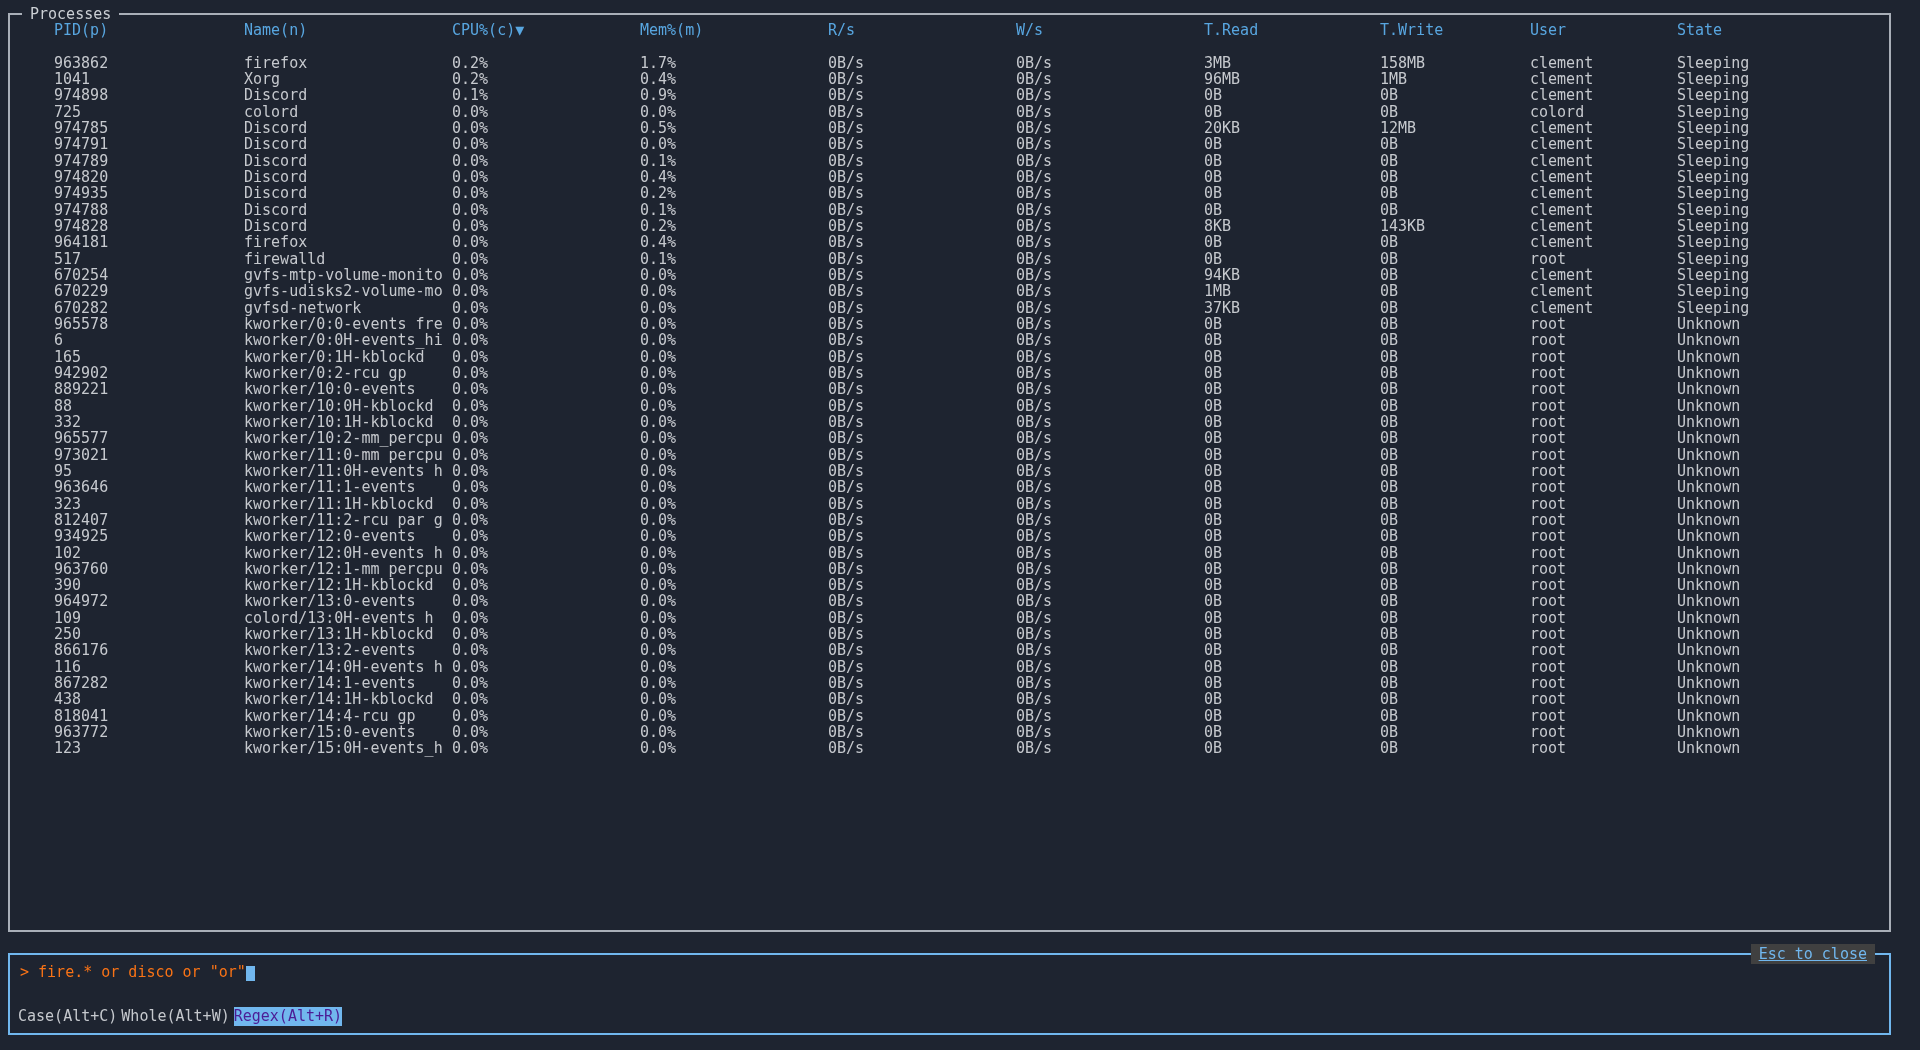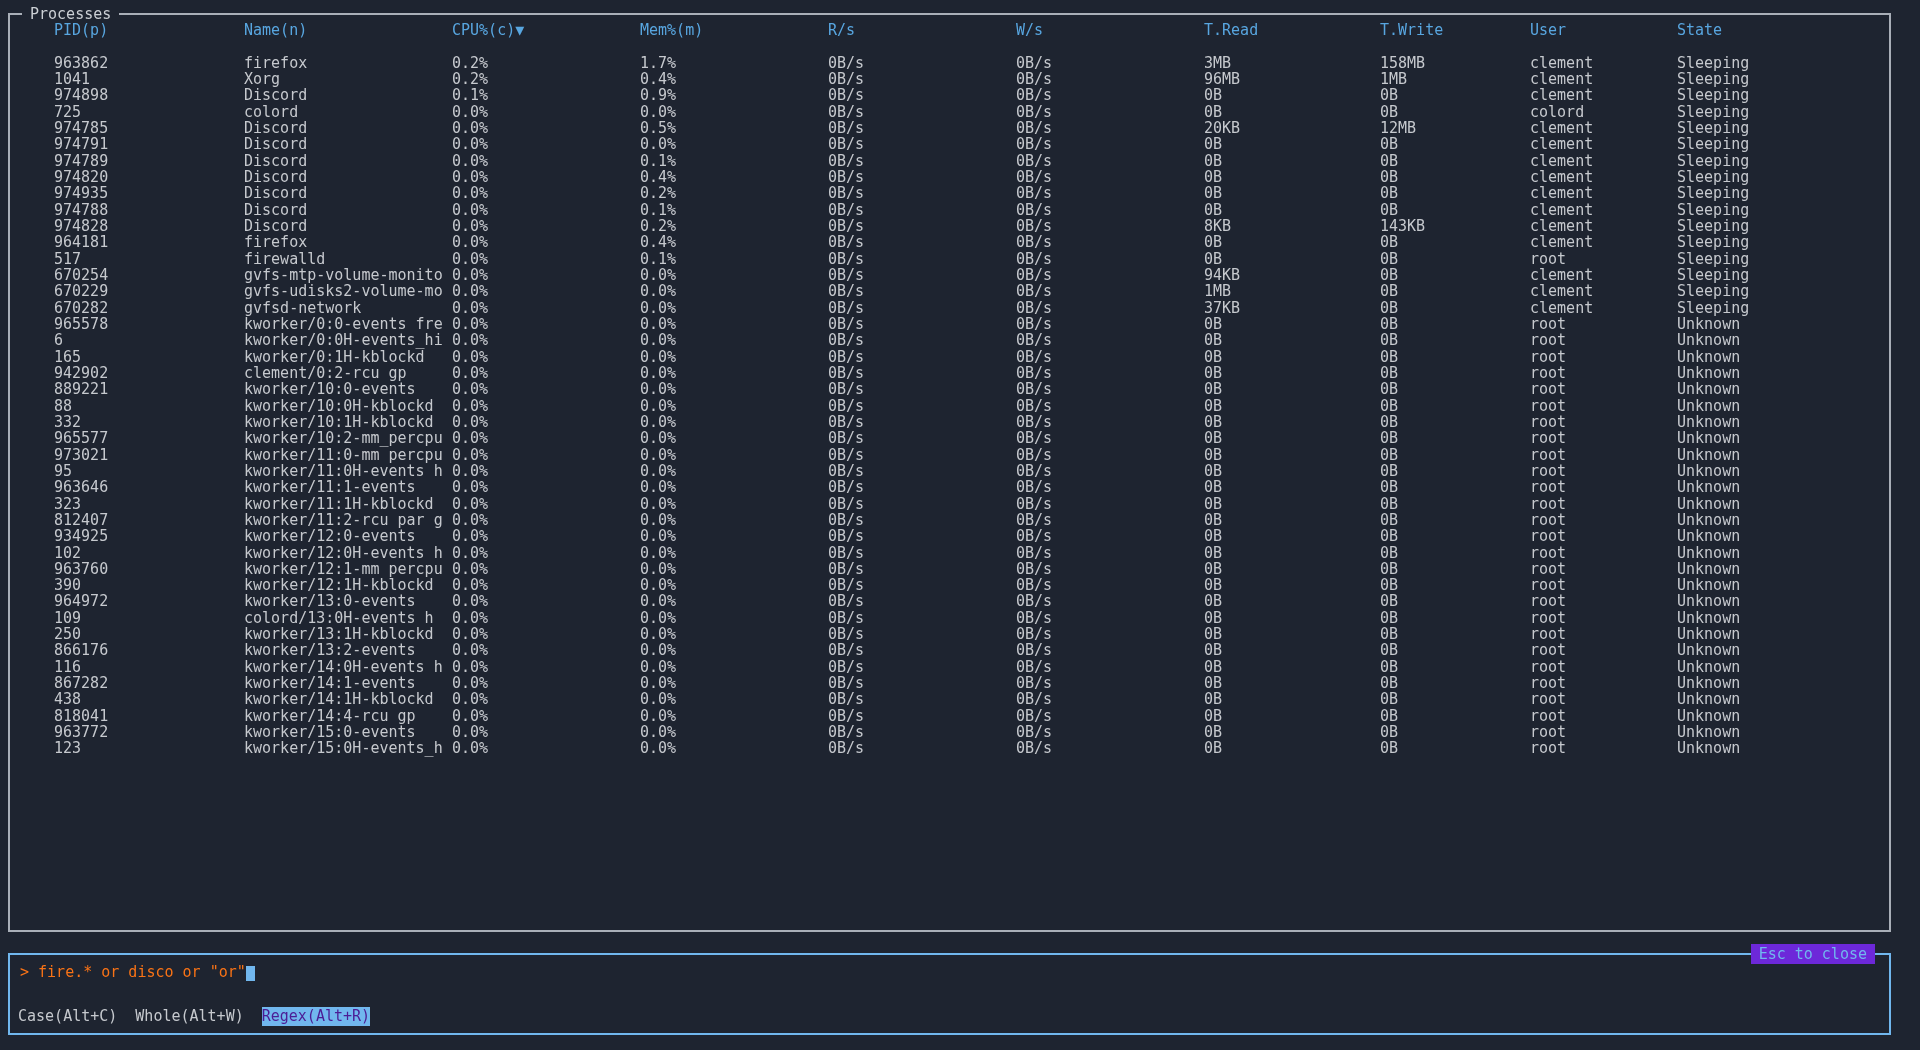--- a/index.html
+++ b/index.html
@@ -16,26 +16,26 @@
   .table { position:absolute; left:4px; top:7px; right:4px;margin-left:40px; }
   .trow { display:grid; grid-template-columns:190px 208px 188px 188px 188px 188px 176px 150px 147px 1fr;
           height:16.33px; line-height:16.33px; font-size:15px; color:#c6c9ce; white-space:pre; }
   .trow span { overflow:hidden; }
   .thead span { color:#58a6e0; }
   .spacer-row { height:16.33px; }
 
   
   .panel-search { position:absolute; left:8px; top:953px; width:1883px; height:82px;
                   border:2px solid #71b7ee; }
-  .esc-label { position:absolute; top:-11px; right:14px; background:#6d28d9; padding:0 8px;
-               color:#71b7ee; font-size:15px; line-height:20px; white-space:pre; }
+  .esc-label { position:absolute; top:-11px; right:14px; background:#404040; padding:0 8px;
+               color:#71b7ee; font-size:15px; line-height:20px; white-space:pre;text-decoration:underline; }
   .search-line { margin:8px 0 0 10px; font-size:15px; line-height:18px; color:#f97316; white-space:pre; }
   .cursor { display:inline-block; width:9px; height:15px; background:#71b7ee; vertical-align:text-bottom; }
   .options { margin:26px 0 0 8px; font-size:15px; line-height:19px; color:#c6c9ce;
-             display:flex; gap:18px; white-space:pre; }
+             display:flex; gap:4px; white-space:pre; }
   .opt.active { background:#71b7ee; color:#4c1d95; }
 </style>
 </head>
 <body>
 
 <div class="screen">
 
   <div class="panel-processes">
     <div class="panel-title">Processes</div>
     <div class="table">
@@ -54,21 +54,21 @@
           <div class="trow"><span>974788</span><span>Discord</span><span>0.0%</span><span>0.1%</span><span>0B/s</span><span>0B/s</span><span>0B</span><span>0B</span><span>clement</span><span>Sleeping</span></div>
           <div class="trow"><span>974828</span><span>Discord</span><span>0.0%</span><span>0.2%</span><span>0B/s</span><span>0B/s</span><span>8KB</span><span>143KB</span><span>clement</span><span>Sleeping</span></div>
           <div class="trow"><span>964181</span><span>firefox</span><span>0.0%</span><span>0.4%</span><span>0B/s</span><span>0B/s</span><span>0B</span><span>0B</span><span>clement</span><span>Sleeping</span></div>
           <div class="trow"><span>517</span><span>firewalld</span><span>0.0%</span><span>0.1%</span><span>0B/s</span><span>0B/s</span><span>0B</span><span>0B</span><span>root</span><span>Sleeping</span></div>
           <div class="trow"><span>670254</span><span>gvfs-mtp-volume-monito</span><span>0.0%</span><span>0.0%</span><span>0B/s</span><span>0B/s</span><span>94KB</span><span>0B</span><span>clement</span><span>Sleeping</span></div>
           <div class="trow"><span>670229</span><span>gvfs-udisks2-volume-mo</span><span>0.0%</span><span>0.0%</span><span>0B/s</span><span>0B/s</span><span>1MB</span><span>0B</span><span>clement</span><span>Sleeping</span></div>
           <div class="trow"><span>670282</span><span>gvfsd-network</span><span>0.0%</span><span>0.0%</span><span>0B/s</span><span>0B/s</span><span>37KB</span><span>0B</span><span>clement</span><span>Sleeping</span></div>
           <div class="trow"><span>965578</span><span>kworker/0:0-events_fre</span><span>0.0%</span><span>0.0%</span><span>0B/s</span><span>0B/s</span><span>0B</span><span>0B</span><span>root</span><span>Unknown</span></div>
           <div class="trow"><span>6</span><span>kworker/0:0H-events_hi</span><span>0.0%</span><span>0.0%</span><span>0B/s</span><span>0B/s</span><span>0B</span><span>0B</span><span>root</span><span>Unknown</span></div>
           <div class="trow"><span>165</span><span>kworker/0:1H-kblockd</span><span>0.0%</span><span>0.0%</span><span>0B/s</span><span>0B/s</span><span>0B</span><span>0B</span><span>root</span><span>Unknown</span></div>
-          <div class="trow"><span>942902</span><span>clement/0:2-rcu_gp</span><span>0.0%</span><span>0.0%</span><span>0B/s</span><span>0B/s</span><span>0B</span><span>0B</span><span>root</span><span>Unknown</span></div>
+          <div class="trow"><span>942902</span><span>kworker/0:2-rcu_gp</span><span>0.0%</span><span>0.0%</span><span>0B/s</span><span>0B/s</span><span>0B</span><span>0B</span><span>root</span><span>Unknown</span></div>
           <div class="trow"><span>889221</span><span>kworker/10:0-events</span><span>0.0%</span><span>0.0%</span><span>0B/s</span><span>0B/s</span><span>0B</span><span>0B</span><span>root</span><span>Unknown</span></div>
           <div class="trow"><span>88</span><span>kworker/10:0H-kblockd</span><span>0.0%</span><span>0.0%</span><span>0B/s</span><span>0B/s</span><span>0B</span><span>0B</span><span>root</span><span>Unknown</span></div>
           <div class="trow"><span>332</span><span>kworker/10:1H-kblockd</span><span>0.0%</span><span>0.0%</span><span>0B/s</span><span>0B/s</span><span>0B</span><span>0B</span><span>root</span><span>Unknown</span></div>
           <div class="trow"><span>965577</span><span>kworker/10:2-mm_percpu</span><span>0.0%</span><span>0.0%</span><span>0B/s</span><span>0B/s</span><span>0B</span><span>0B</span><span>root</span><span>Unknown</span></div>
           <div class="trow"><span>973021</span><span>kworker/11:0-mm_percpu</span><span>0.0%</span><span>0.0%</span><span>0B/s</span><span>0B/s</span><span>0B</span><span>0B</span><span>root</span><span>Unknown</span></div>
           <div class="trow"><span>95</span><span>kworker/11:0H-events_h</span><span>0.0%</span><span>0.0%</span><span>0B/s</span><span>0B/s</span><span>0B</span><span>0B</span><span>root</span><span>Unknown</span></div>
           <div class="trow"><span>963646</span><span>kworker/11:1-events</span><span>0.0%</span><span>0.0%</span><span>0B/s</span><span>0B/s</span><span>0B</span><span>0B</span><span>root</span><span>Unknown</span></div>
           <div class="trow"><span>323</span><span>kworker/11:1H-kblockd</span><span>0.0%</span><span>0.0%</span><span>0B/s</span><span>0B/s</span><span>0B</span><span>0B</span><span>root</span><span>Unknown</span></div>
           <div class="trow"><span>812407</span><span>kworker/11:2-rcu_par_g</span><span>0.0%</span><span>0.0%</span><span>0B/s</span><span>0B/s</span><span>0B</span><span>0B</span><span>root</span><span>Unknown</span></div>
           <div class="trow"><span>934925</span><span>kworker/12:0-events</span><span>0.0%</span><span>0.0%</span><span>0B/s</span><span>0B/s</span><span>0B</span><span>0B</span><span>root</span><span>Unknown</span></div>

